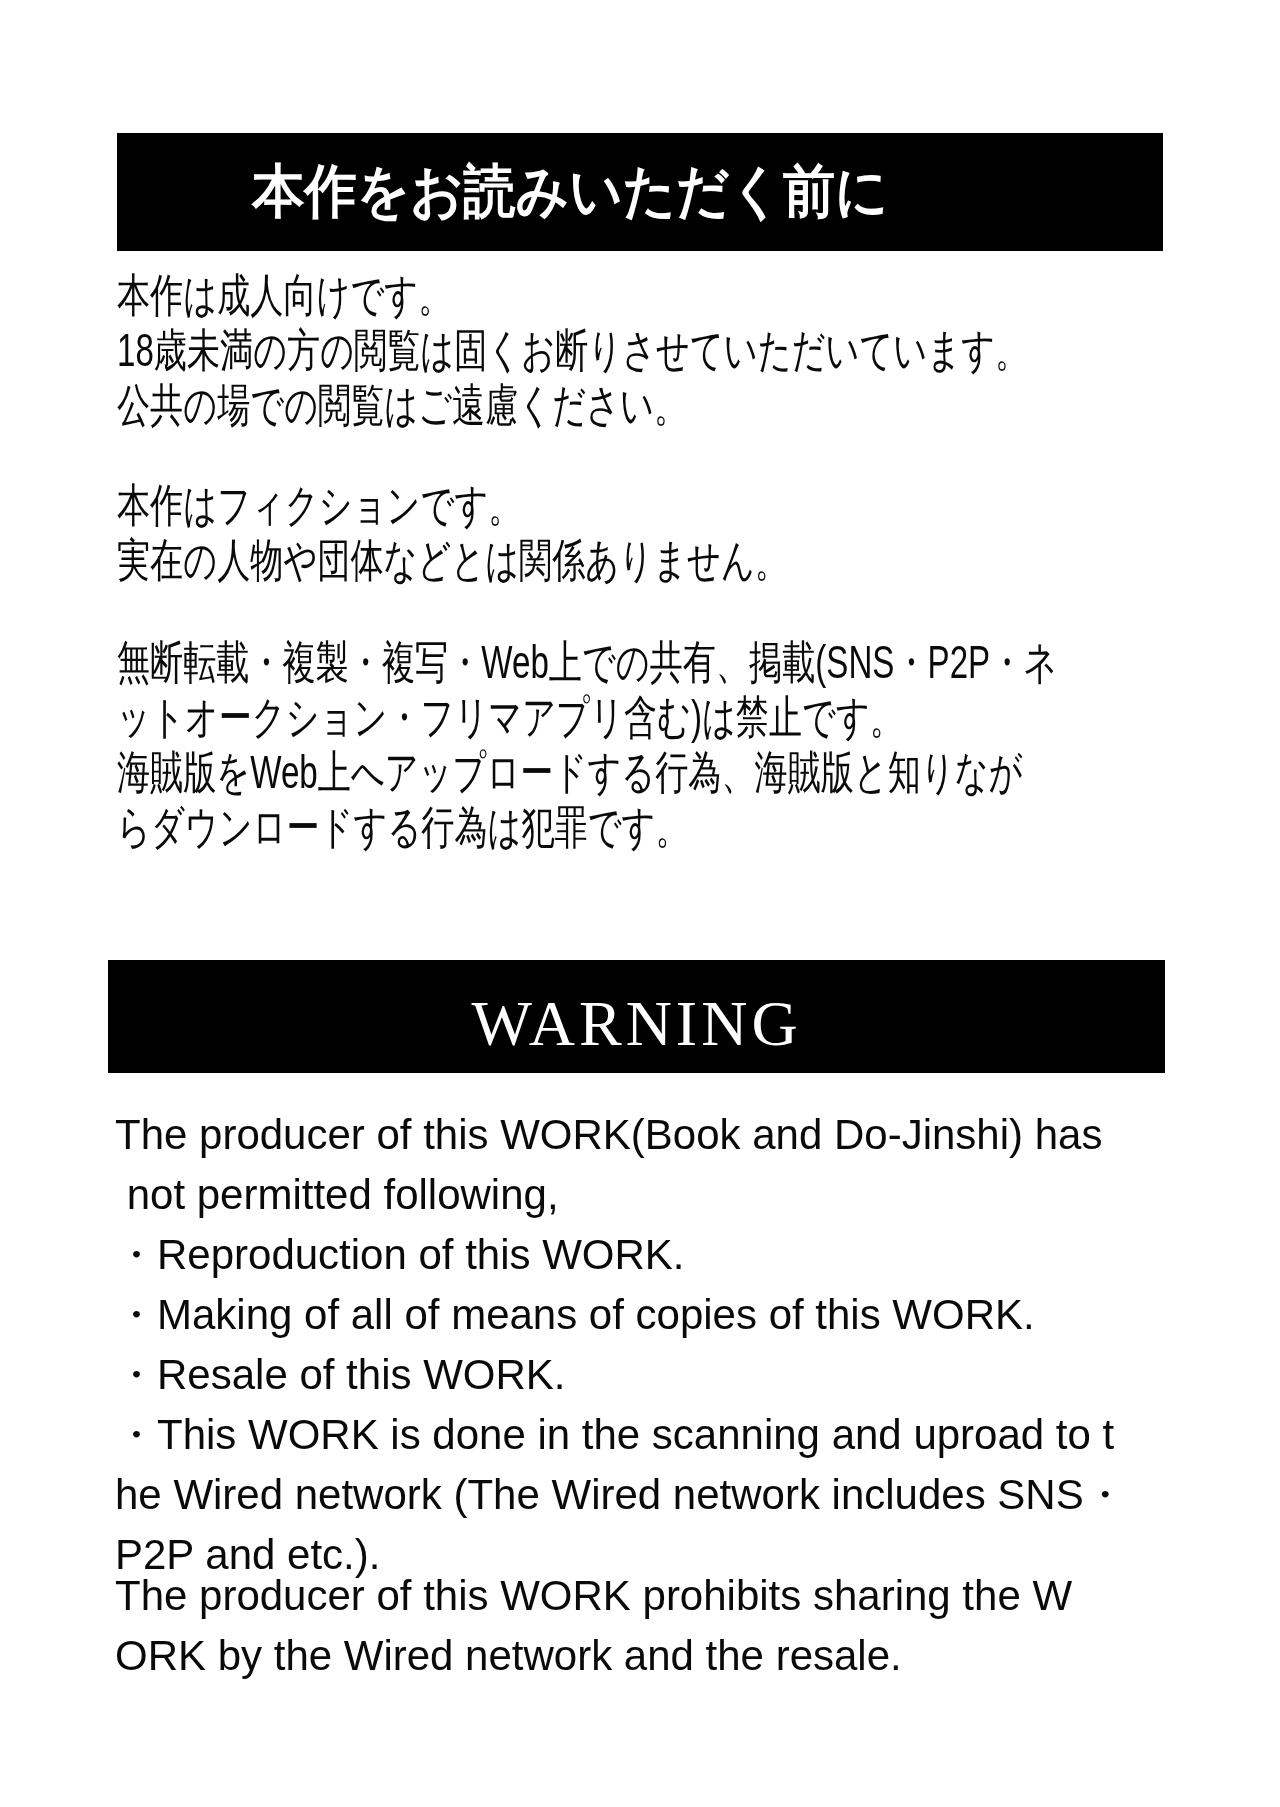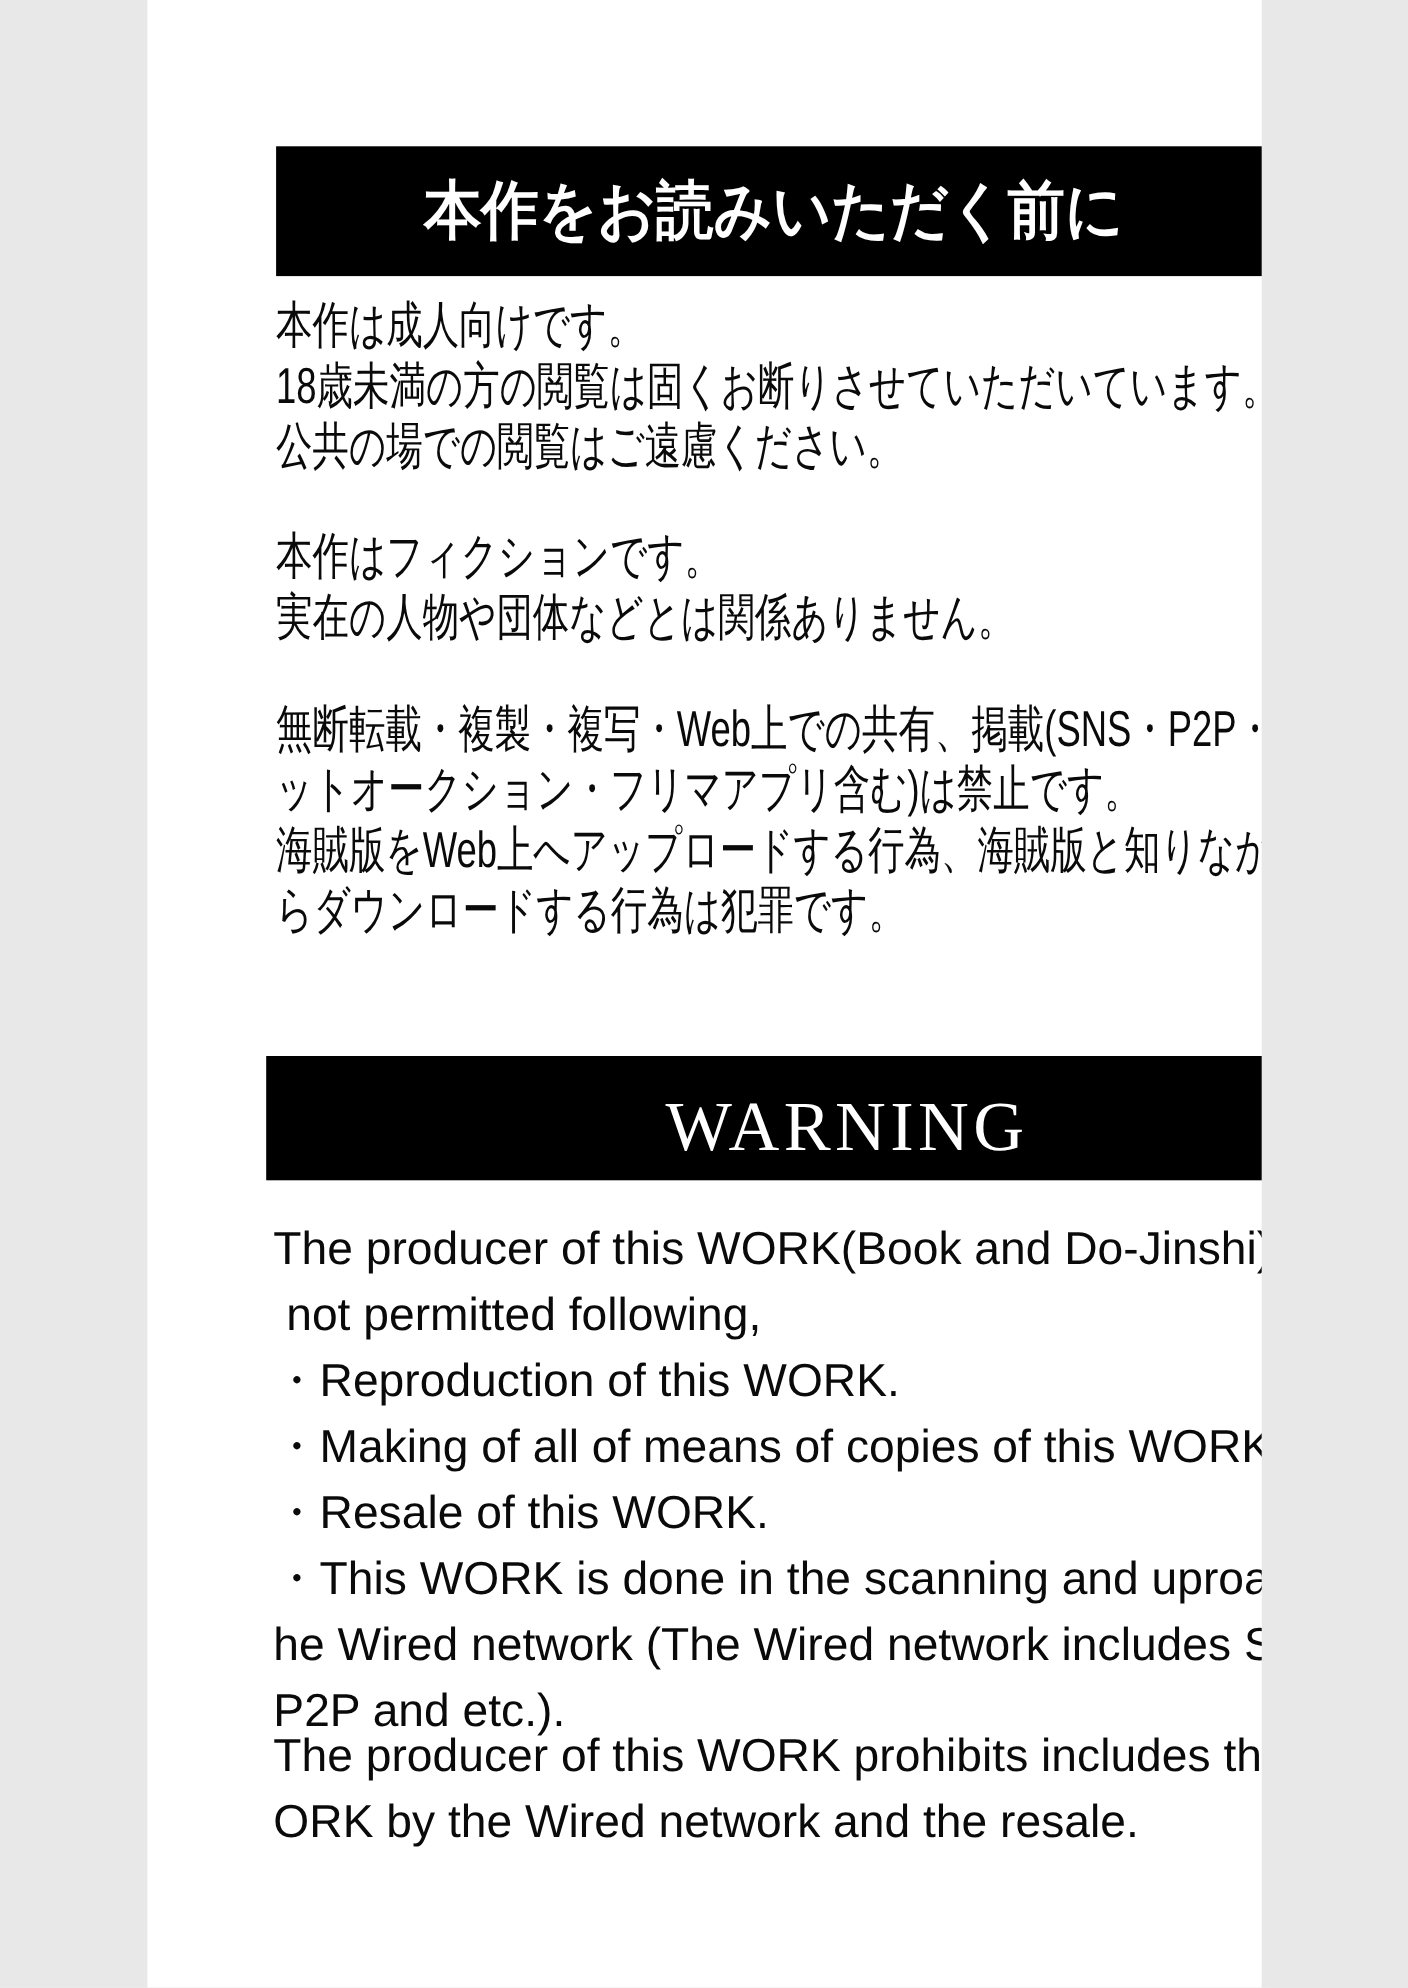--- a/index.html
+++ b/index.html
@@ -4,21 +4,21 @@
 <style>
   :root{
     --banner_bg:#000000;
     --banner_fg:#ffffff;
     --page_bg:#ffffff;
     --body_text:#0a0a0a;
   }
   html,body{margin:0;padding:0;background:#e8e8e8;}
   .page{
     position:relative;
-    width:1013px;
+    width:1280px;
     height:1807px;
     margin:0 auto;
     background:var(--page_bg,#fff);
     overflow:hidden;
     font-family:"Liberation Sans", sans-serif;
     color:var(--body_text,#0a0a0a);
   }
   .banner{
     position:absolute;
     background:var(--banner_bg,#000);
@@ -105,16 +105,16 @@
 
   <div class="en-para p4">The producer of this WORK(Book and Do-Jinshi) has
  not permitted following,
 ・Reproduction of this WORK.
 ・Making of all of means of copies of this WORK.
 ・Resale of this WORK.
 ・This WORK is done in the scanning and uproad to t
 he Wired network (The Wired network includes SNS・
 P2P and etc.).</div>
 
-  <div class="en-para p5">The producer of this WORK prohibits includes the W
+  <div class="en-para p5">The producer of this WORK prohibits sharing the W
 ORK by the Wired network and the resale.</div>
 
 </div>
 
 </body></html>

